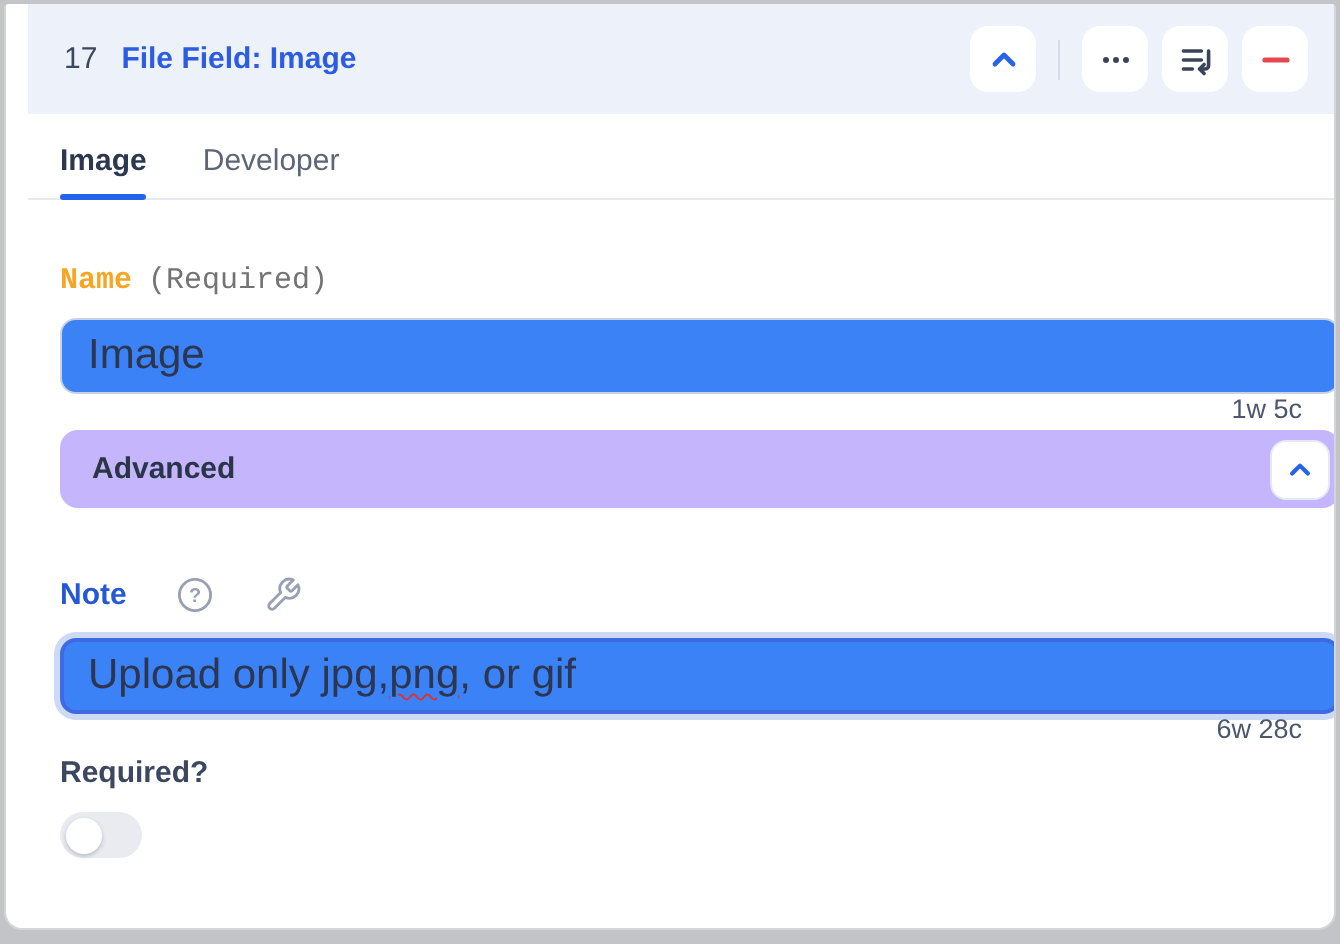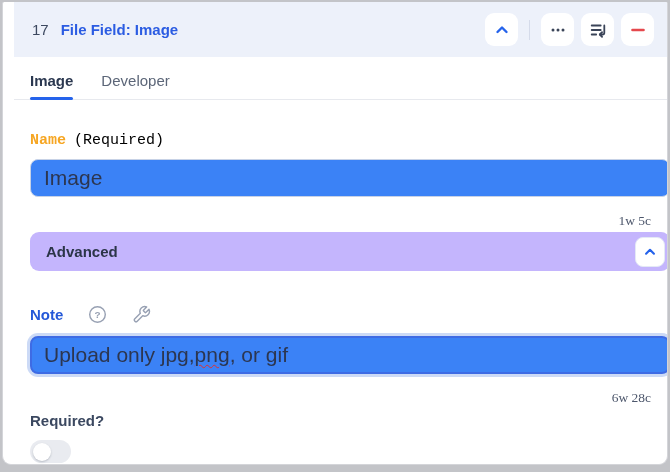--- a/index.html
+++ b/index.html
@@ -70,41 +70,40 @@
     position: absolute;
     left: 0; right: 0; bottom: -1px;
     height: 3px;
     background: #2563eb;
     border-radius: 2px;
   }
   
   .content { padding: 32px 16px 0 16px; }
   .label-row { display: flex; align-items: center; gap: 8px; font-size: 15px; font-family: Liberation Mono, monospace; }
   .lbl-name { color: #f6a623; font-weight: bold; }
-  .lbl-required-note { color: #000000; }
+  .lbl-required-note { color: #737373; }
   .text-input {
     margin-top: 10px;
     width: 640px;
     height: 38px;
     border: 1px solid #c7d2e6;
     border-radius: 8px;
     font-family: "Liberation Sans", sans-serif;
     font-size: 21px;
     color: #2c3650;
     padding: 0 13px;
     background: #3b82f6;
     outline: none;
     display: flex; align-items: center;
   }
   .counter {
-    margin-top: 16px;
+    margin-top: 0;
     text-align: right;
     font-size: 13.5px;
     color: #4d576c;
-    font-family: Liberation Serif, serif;
   }
   .advanced-bar {
     margin-top: 3px;
     width: 640px;
     height: 39px;
     background: #c4b5fd;
     border-radius: 9px;
     display: flex;
     align-items: center;
     padding: 0 5px 0 16px;

